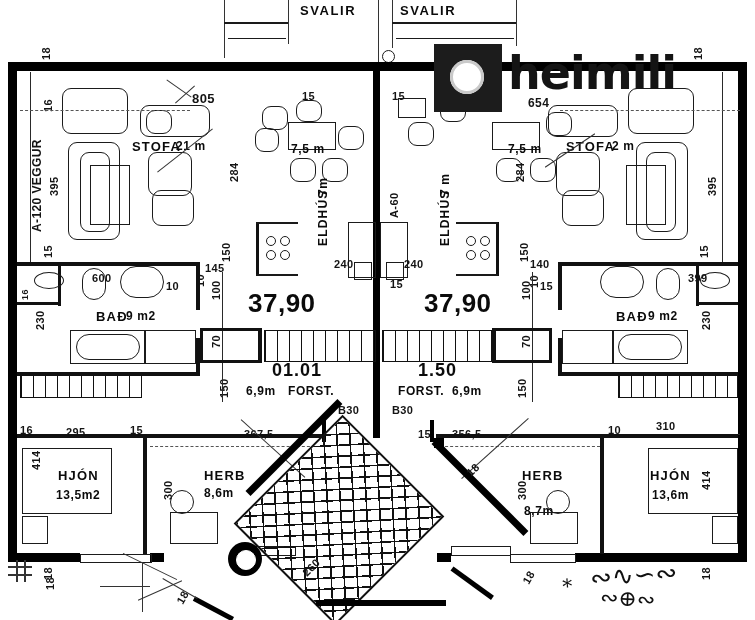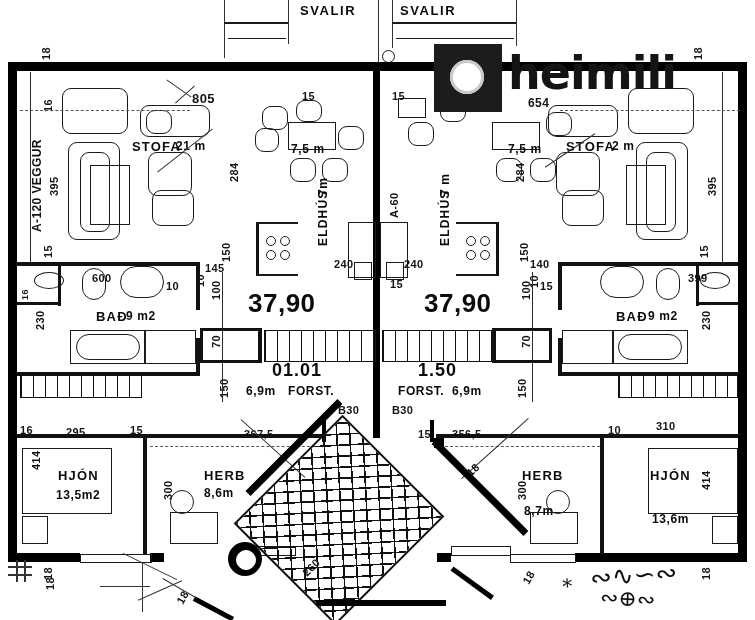--- a/index.html
+++ b/index.html
@@ -289,21 +289,21 @@
   <div class="rect" style="left:612px;top:330px;width:74px;height:32px;"></div>
   <div class="rect rr" style="left:618px;top:334px;width:62px;height:24px;"></div>
   <div class="rect" style="left:562px;top:330px;width:50px;height:32px;"></div>
   <div class="lbl dim" style="left:676px;top:272px;margin-left:12px;">399</div>
   <div class="lbl dim vert" style="left:700px;top:330px;transform:rotate(-90deg);">230</div>
   <div class="lbl dim" style="left:540px;top:280px;">15</div>
 
   <div class="hatch" style="left:618px;top:372px;width:118px;height:24px;"></div>
 
   <div class="lbl room" style="left:650px;top:468px;">HJÓN</div>
-  <div class="lbl area" style="left:652px;top:488px;margin-top:24px;">13,6m</div>
+  <div class="lbl area" style="left:652px;top:488px;">13,6m</div>
   <div class="rect thin" style="left:648px;top:448px;width:88px;height:64px;"></div>
   <div class="rect thin" style="left:712px;top:516px;width:24px;height:26px;"></div>
   <div class="lbl dim vert" style="left:700px;top:490px;transform:rotate(-90deg);">414</div>
   <div class="lbl dim" style="left:656px;top:420px;text-align:center;">310</div>
   <div class="lbl dim" style="left:608px;top:424px;">10</div>
   <div class="dim-h" style="left:580px;top:434px;width:160px;"></div>
   <div class="wall" style="left:600px;top:434px;width:138px;height:4px;"></div>
   <div class="wall" style="left:600px;top:434px;width:4px;height:120px;"></div>
   <div class="lbl dim vert" style="left:700px;top:580px;transform:rotate(-90deg);">18</div>
 

